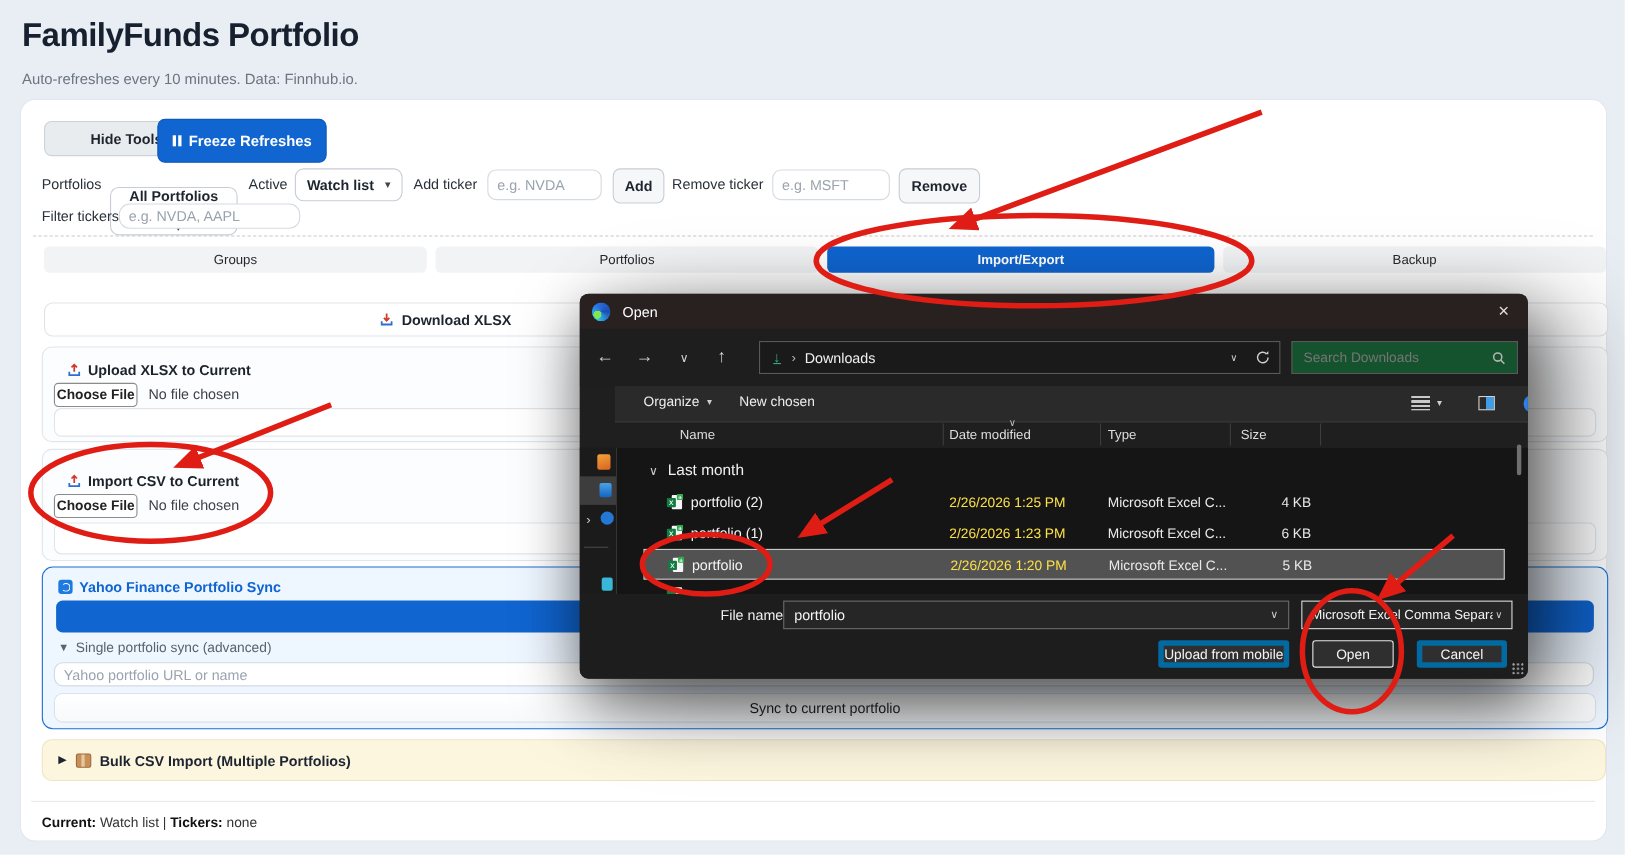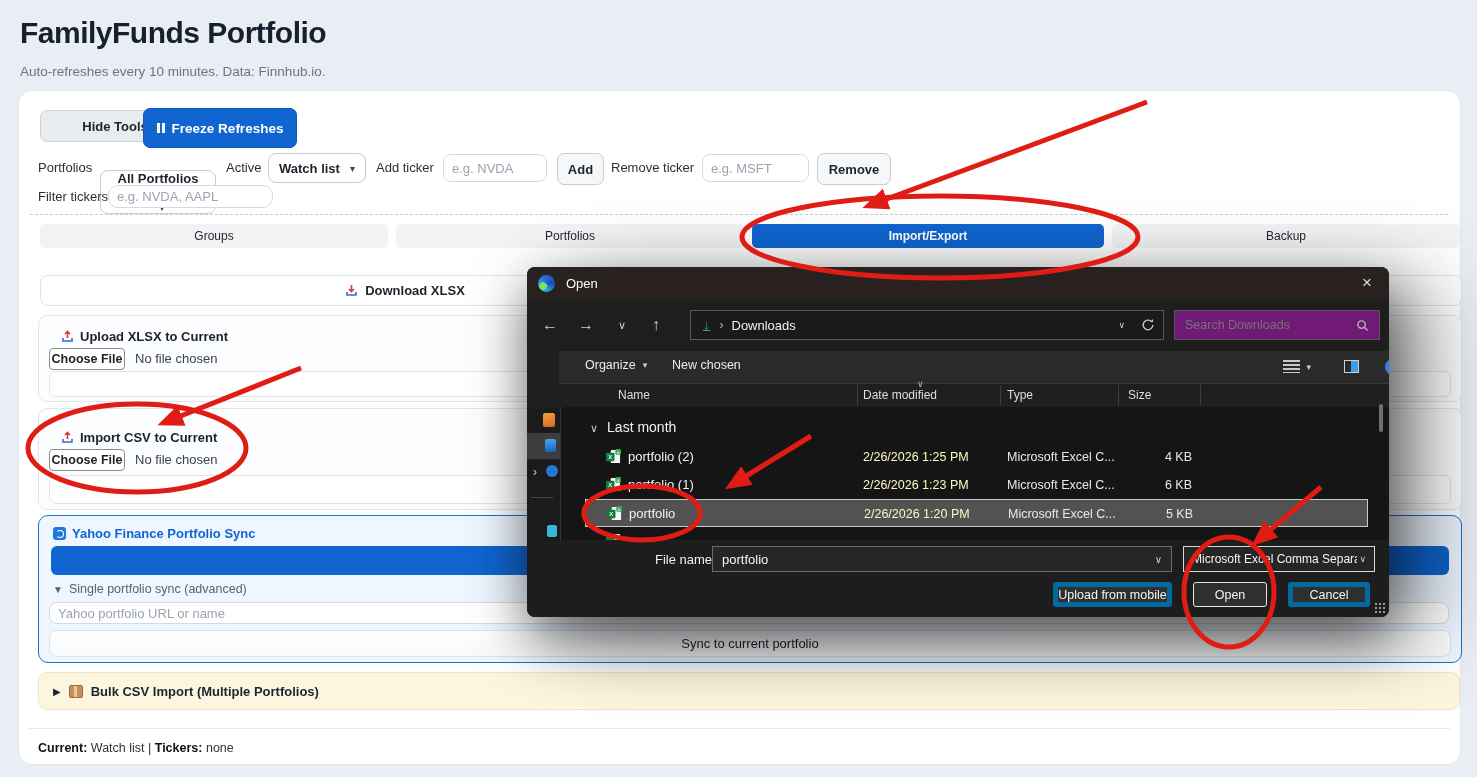--- a/index.html
+++ b/index.html
@@ -62,38 +62,38 @@
   .edge-logo{width:17px;height:17px;border-radius:50%;margin-left:11px;background:radial-gradient(circle at 30% 65%,#7ee84c 0 22%,transparent 23%),conic-gradient(from 210deg,#35c1f1,#2b6fe0,#1b4db3,#35c1f1);flex:none;}
   .dlg-title{color:#fff;font-size:13px;margin-left:11px;}
   .dlg-close{position:absolute;right:0;top:0;width:44px;height:32px;color:#ddd;font-size:17px;display:flex;align-items:center;justify-content:center;cursor:pointer;}
   .dlg-nav{position:absolute;left:0;top:32px;width:100%;height:52px;background:#1e1e1e;}
   .navbtn{position:absolute;top:13px;width:26px;height:26px;color:#cfcfcf;font-size:16px;display:flex;align-items:center;justify-content:center;cursor:pointer;}
   .addrbar{position:absolute;left:163px;top:11px;width:474px;height:30px;border:1px solid #585858;background:#1a1a1a;display:flex;align-items:center;box-sizing:border-box;}
   .dl-glyph{color:#2fae86;font-size:13px;font-weight:700;border-bottom:1.5px solid #2fae86;line-height:11px;margin-left:12px;}
   .crumb-sep{color:#bdbdbd;font-size:12px;margin:0 8px 0 10px;}
   .crumb{color:#f0f0f0;font-size:13px;}
   .addr-right{position:absolute;right:8px;display:flex;align-items:center;gap:16px;color:#cfcfcf;}
-  .searchbox{position:absolute;left:647px;top:11px;width:206px;height:30px;border:1px solid #585858;background:#701a75;display:flex;align-items:center;box-sizing:border-box;}
+  .searchbox{position:absolute;left:647px;top:11px;width:206px;height:30px;border:1px solid #585858;background:#14532d;display:flex;align-items:center;box-sizing:border-box;}
   .searchbox input{background:transparent;border:none;outline:none;color:#a7a7a7;font-size:12.5px;padding:0 10px;width:160px;font-family:"Liberation Sans","DejaVu Sans",sans-serif;}
   .dlg-toolbar{position:absolute;left:0;top:84px;width:100%;height:32px;background:#2a2a2a;border-bottom:1px solid #3a3a3a;margin-left:32px;}
   .organize{position:absolute;left:26px;top:7px;color:#ececec;font-size:12.5px;display:flex;gap:7px;align-items:center;cursor:pointer;}
   .newfolder{position:absolute;left:113px;top:7px;color:#ececec;font-size:12.5px;cursor:pointer;}
   .viewico{width:17px;height:13px;background:repeating-linear-gradient(#c9c9c9 0 2px,transparent 2px 4px);}
   .paneico{width:15px;height:13px;border:1.5px solid #cfcfcf;background:linear-gradient(90deg,transparent 0 45%,#3f9ce8 45%);box-sizing:border-box;}
   .helpico{width:16px;height:16px;border-radius:50%;background:#2e7fe8;color:#fff;font-size:11px;font-weight:700;display:flex;align-items:center;justify-content:center;}
   .dlg-cols{position:absolute;left:0;top:116px;width:100%;height:24px;border-bottom:1px solid #303030;}
   .colh{position:absolute;top:5px;color:#dedede;font-size:12px;cursor:pointer;}
   .colsep{position:absolute;top:2px;width:1px;height:20px;background:#3d3d3d;}
   .dlg-list{position:absolute;left:0;top:140px;width:100%;height:133px;background:#151515;overflow:hidden;}
   .dlg-side{position:absolute;left:0;top:0;width:33px;height:100%;background:#1b1b1b;border-right:1px solid #343434;overflow:hidden;}
   .grp{position:absolute;color:#f0f0f0;font-size:14px;display:flex;gap:9px;align-items:baseline;cursor:pointer;}
   .frow{position:absolute;left:58px;width:783px;height:28px;cursor:pointer;}
   .frow.sel-row{background:#525252;border:1px solid #c9c9c9;box-sizing:border-box;}
   .fname{position:absolute;left:43px;top:6px;color:#f2f2f2;font-size:13px;}
-  .fdate{position:absolute;left:278px;top:7px;color:#fef9c3;font-size:12.5px;}
+  .fdate{position:absolute;left:278px;top:7px;color:#fde047;font-size:12.5px;}
   .ftype{position:absolute;left:422px;top:7px;color:#e9e9e9;font-size:12.5px;}
   .fsize{position:absolute;left:500px;top:7px;width:107px;text-align:right;color:#e9e9e9;font-size:12.5px;}
   .ficon{position:absolute;left:21px;top:6px;width:15px;height:15px;}
   .scrollthumb{position:absolute;right:6px;top:137px;width:4px;height:28px;background:#6f6f6f;border-radius:2px;}
   .dlg-footer{position:absolute;left:0;top:273px;width:100%;height:77px;background:#1d1d1d;}
   .fn-label{position:absolute;left:128px;top:12px;color:#f0f0f0;font-size:13px;}
   .fn-combo{position:absolute;left:185px;top:6px;width:460px;height:26px;background:#262626;border:1px solid #6a6a6a;box-sizing:border-box;display:flex;align-items:center;}
   .fn-combo input{background:transparent;border:none;outline:none;color:#f4f4f4;font-size:13px;padding:0 9px;width:420px;font-family:"Liberation Sans","DejaVu Sans",sans-serif;}
   .fn-combo .chevd{position:absolute;right:9px;color:#cfcfcf;font-size:10px;}
   .ft-select{position:absolute;left:656px;top:6px;width:192px;height:26px;background:#262626;border:1px solid #d9d9d9;box-sizing:border-box;display:flex;align-items:center;justify-content:space-between;padding:0 8px;color:#f4f4f4;font-size:12px;cursor:pointer;}

